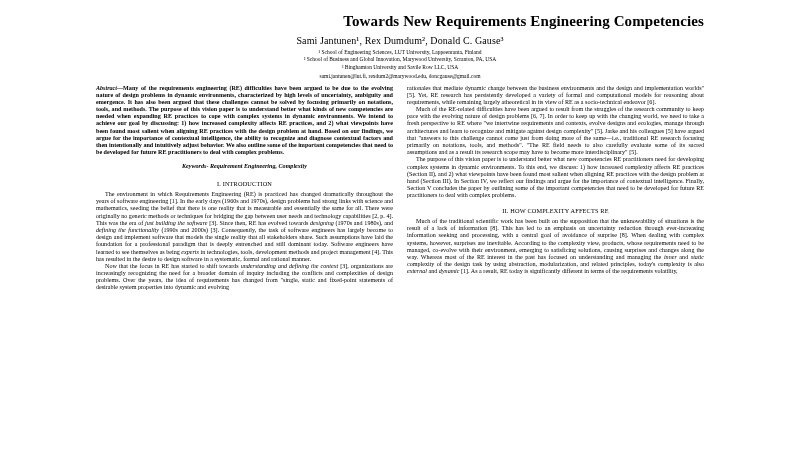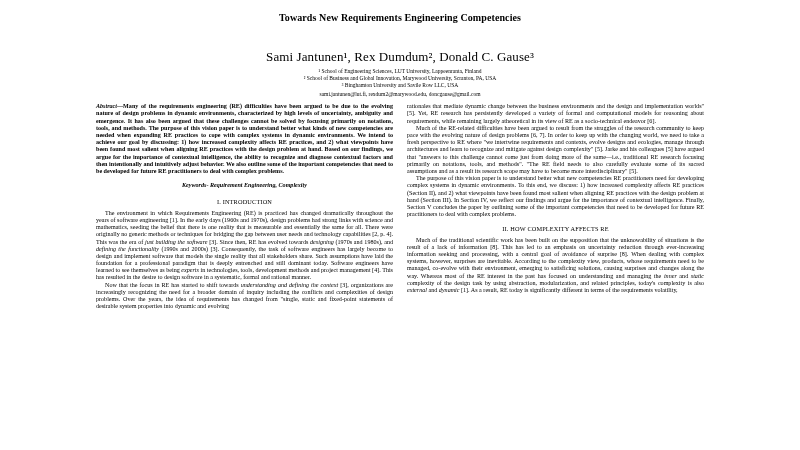--- a/index.html
+++ b/index.html
@@ -13,30 +13,30 @@
   .page {
     width: 800px;
     height: 450px;
     background: #ffffff;
     position: relative;
     overflow: hidden;
     box-sizing: border-box;
     padding: 10px 96px 6px 96px;
   }
   .title {
-    text-align: center;
+    text-align: right;
     font-weight: bold;
-    font-size: 10px;
+    font-size: 15px;
     line-height: 1.25;
-    margin: 2px 0 24px 0;
+    margin: 2px 0 4px 0;
     letter-spacing: 0.1px;
   }
   .authors {
     text-align: center;
-    font-size: 13px;
+    font-size: 10px;
     margin-bottom: 3px;
     letter-spacing: 0.1px;
   }
   .affil {
     text-align: center;
     font-size: 5.5px;
     line-height: 1.35;
     margin: 0;
   }
   .email {

